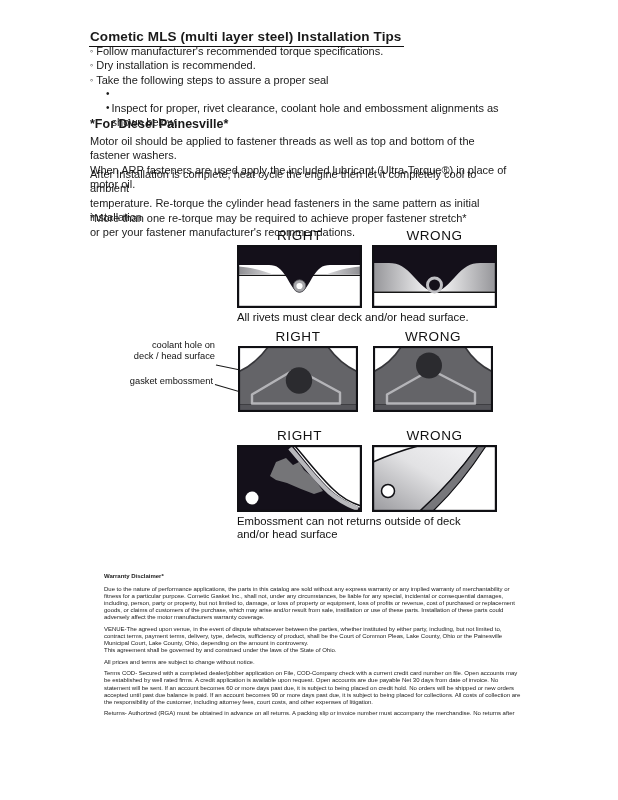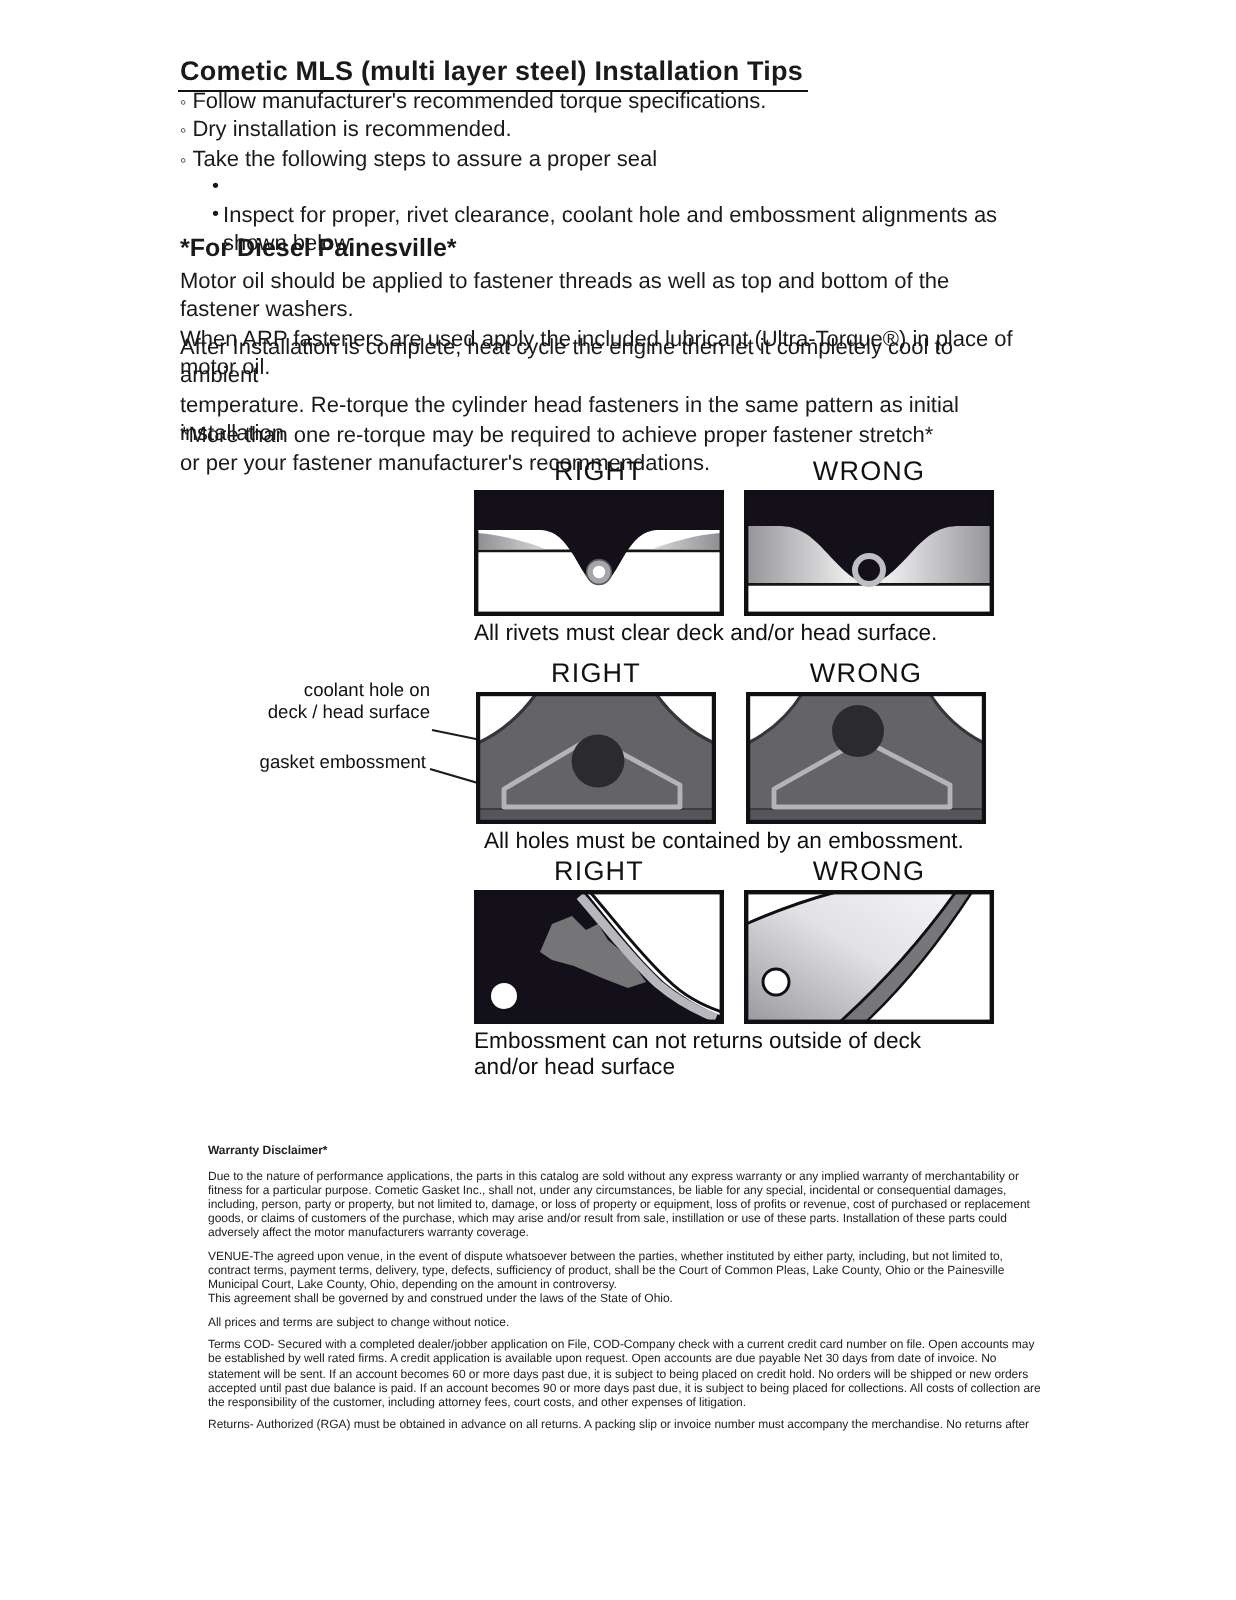--- a/index.html
+++ b/index.html
@@ -147,21 +147,20 @@
         <rect x="1" y="1" width="118" height="64" fill="#646468"></rect>
         <rect x="1" y="58.5" width="118" height="6.5" fill="#55555a"></rect>
         <line x1="1" y1="58.5" x2="119" y2="58.5" stroke="#3e3e42" stroke-width="1"></line>
         <path d="M1,1 H28 C21,12 12,20 1,25.5 Z" fill="#ffffff" stroke="#36363a" stroke-width="1.6"></path>
         <path d="M119,1 H92 C99,12 108,20 119,25.5 Z" fill="#ffffff" stroke="#36363a" stroke-width="1.6"></path>
         <path d="M14,57.5 L14,48.5 L53,26.5 Q58,23.6 63,26.3 L102,46.5 L102,57.5 Z" fill="none" stroke="#b4b4b8" stroke-width="2.4" stroke-linejoin="round"></path>
         <circle cx="56" cy="19.5" r="13" fill="#2b2b2f"></circle>
         <rect x="1" y="1" width="118" height="64" fill="none" stroke="#101014" stroke-width="2.2"></rect>
       </svg>
     </div>
-    <div class="fig-caption" style="margin-top:3px;margin-left:4px;">All holes must be contained by an embossment.</div>
   </div>
 
   <div class="abs" style="left:237px;top:428px;">
     <div class="fig-labels" style="gap:10px;">
       <div class="fig-label" style="width:125px;">RIGHT</div>
       <div class="fig-label" style="width:125px;">WRONG</div>
     </div>
     <div class="fig-boxes" style="gap:10px;margin-top:2px;">
 
       <svg width="125" height="67" viewBox="0 0 125 67">

